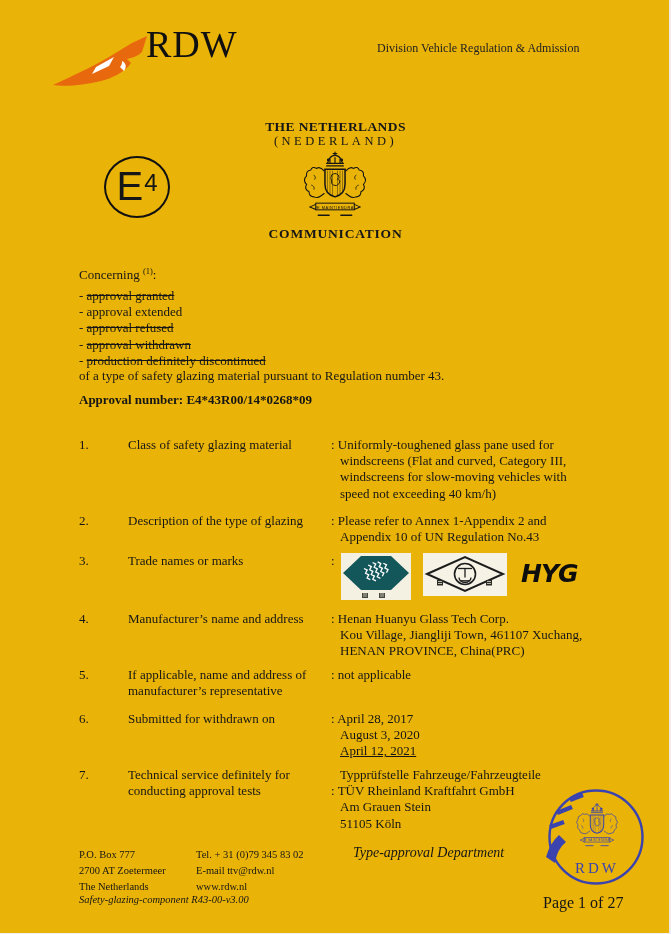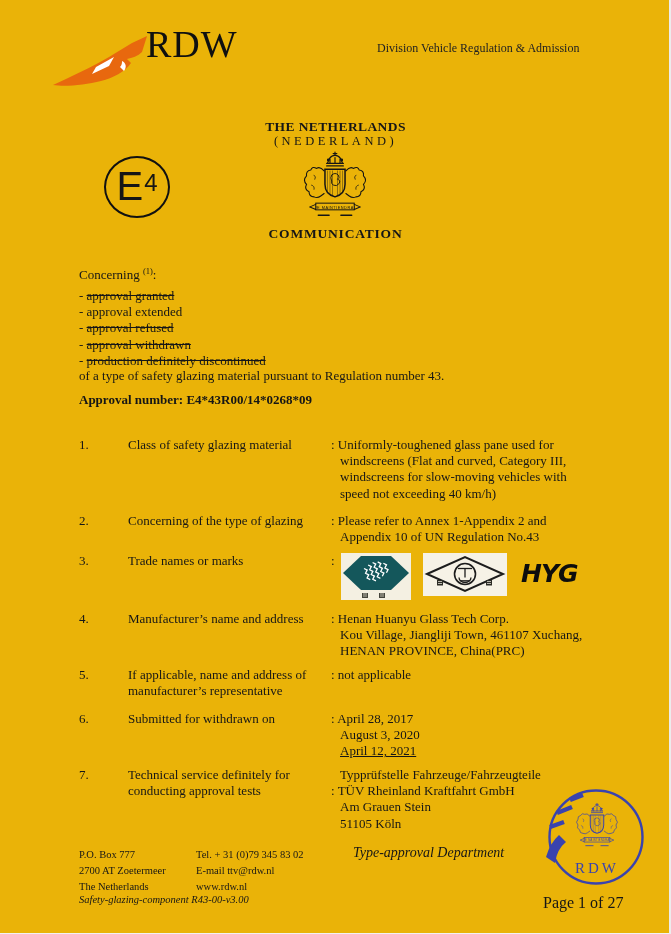--- a/index.html
+++ b/index.html
@@ -146,21 +146,21 @@
         <div class="vl">: Uniformly-toughened glass pane used for</div>
         <div class="vl ind">windscreens (Flat and curved, Category III,</div>
         <div class="vl ind">windscreens for slow-moving vehicles with</div>
         <div class="vl ind">speed not exceeding 40 km/h)</div>
       </div>
     </div>
 
     <div class="row r2">
       <div class="num">2.</div>
       <div class="label">
-          <div>Concerning of the type of glazing</div>
+          <div>Description of the type of glazing</div>
         </div>
       <div class="value">
         <div class="vl">: Please refer to Annex 1-Appendix 2 and</div>
         <div class="vl ind">Appendix 10 of UN Regulation No.43</div>
       </div>
     </div>
 
     <div class="row r3">
       <div class="num">3.</div>
       <div class="label">

